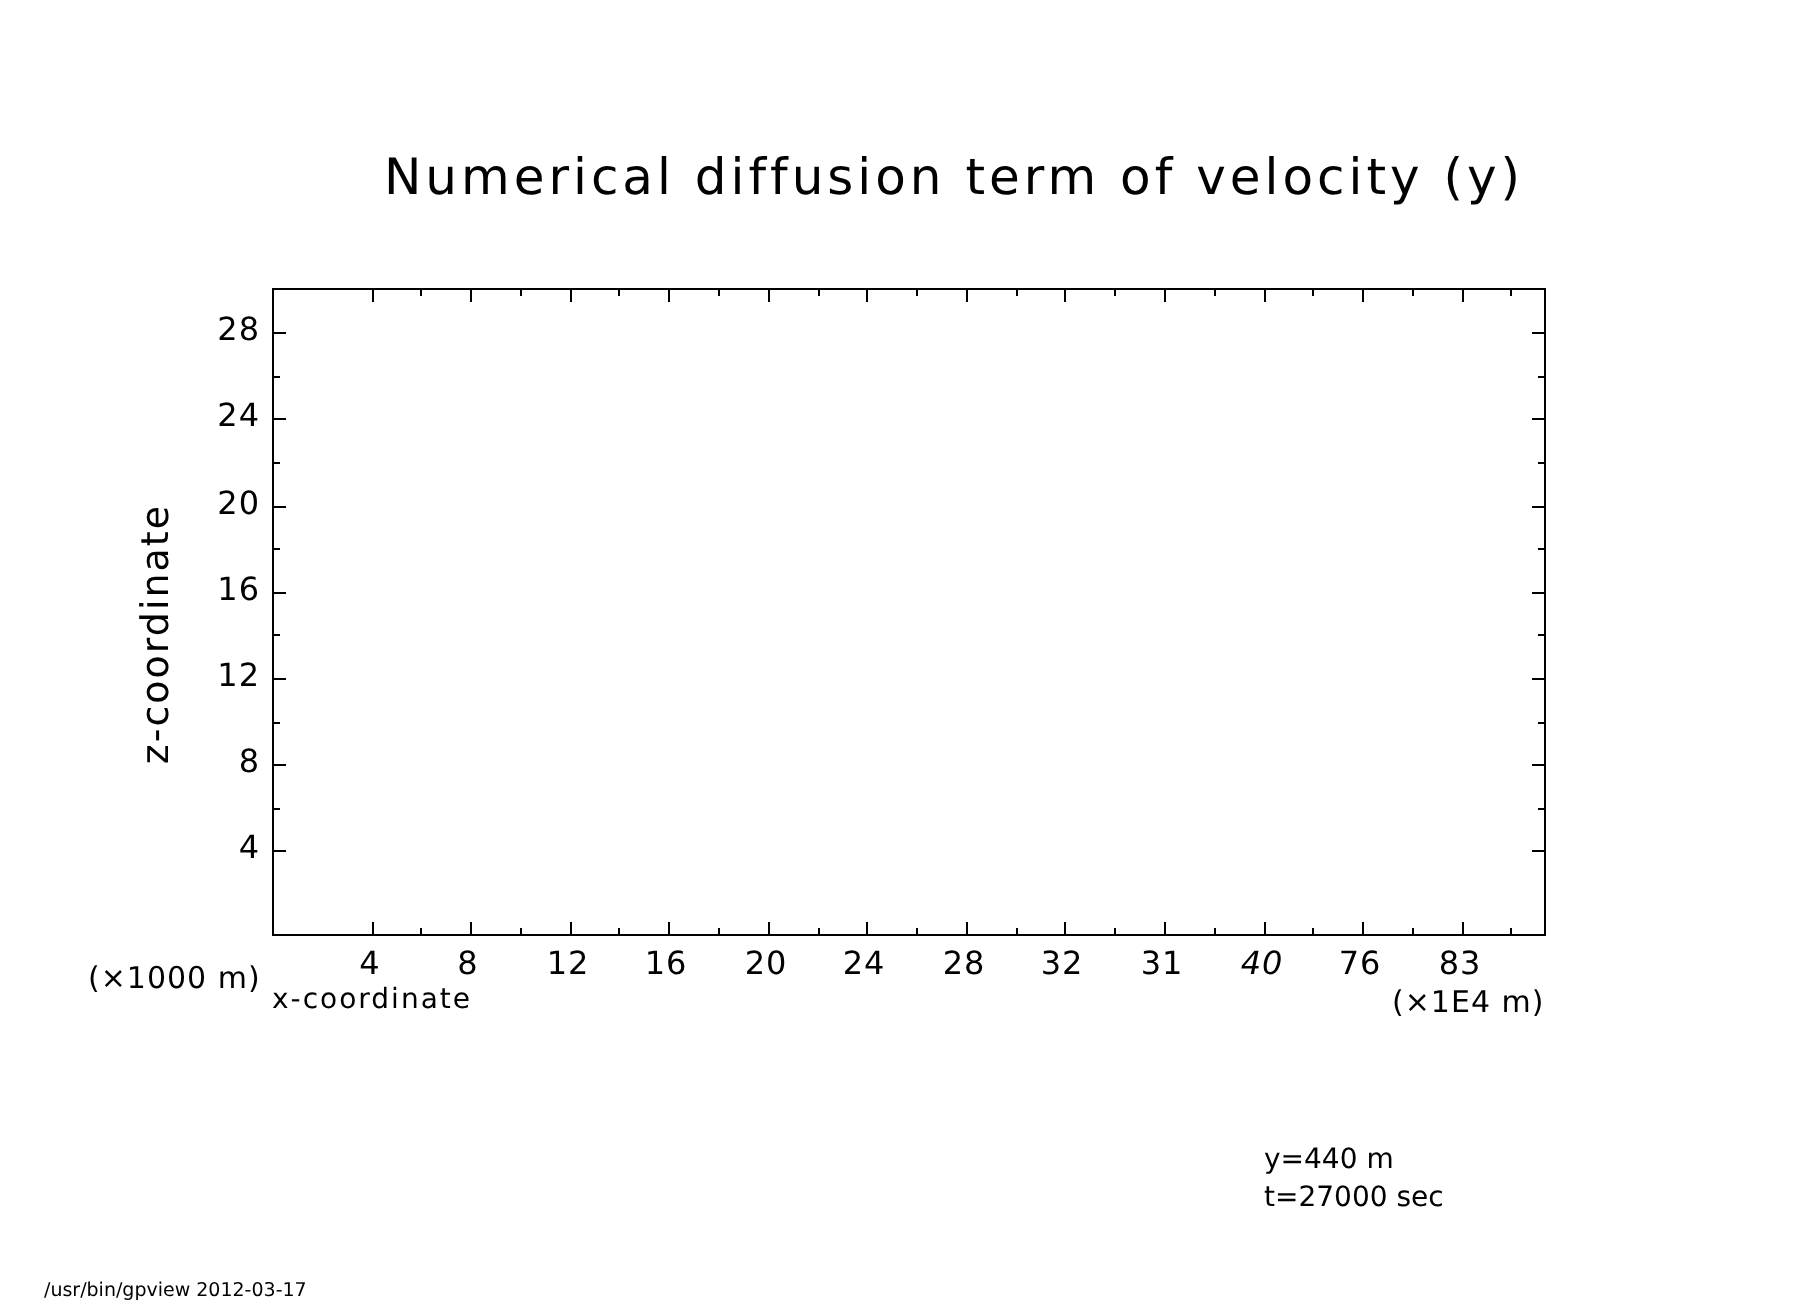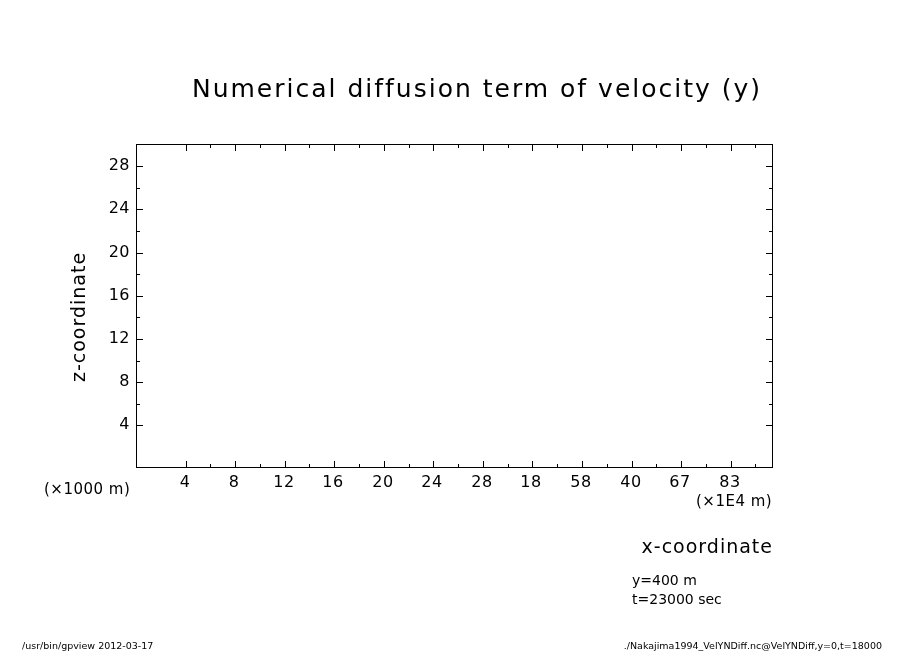--- a/index.html
+++ b/index.html
@@ -109,24 +109,24 @@
     width: 200px;
     text-align: center;
     font-size: 19px;
     transform: rotate(-90deg);
     transform-origin: 50% 50%;
     letter-spacing: 1px;
     white-space: nowrap;
   }
   #x-axis-title {
     left: 136px;
-    top: 535px;
+    top: 492px;
     width: 637px;
-    text-align: right;
-    font-size: 19px;
+    text-align: left;
+    font-size: 14px;
     letter-spacing: 1px;
     white-space: nowrap;
   }
 
   #x-unit-left {
     left: 44px;
     top: 480px;
     font-size: 15px;
     letter-spacing: 0.5px;
     white-space: nowrap;
@@ -261,41 +261,40 @@
     <div class="tick-y-right" style="top:21px;"></div>
   </div>
 
   <div class="xlabel" style="left:185px;">4</div>
   <div class="xlabel" style="left:234px;">8</div>
   <div class="xlabel" style="left:284px;">12</div>
   <div class="xlabel" style="left:333px;">16</div>
   <div class="xlabel" style="left:383px;">20</div>
   <div class="xlabel" style="left:432px;">24</div>
   <div class="xlabel" style="left:482px;">28</div>
-  <div class="xlabel" style="left:531px;">18</div>
-  <div class="xlabel" style="left:581px;">58</div>
-  <div class="xlabel" style="left:631px;">40</div>
-  <div class="xlabel" style="left:680px;">67</div>
+  <div class="xlabel" style="left:531px;">32</div>
+  <div class="xlabel" style="left:581px;">31</div>
+  <div class="xlabel" style="left:631px;font-style:italic;">40</div>
+  <div class="xlabel" style="left:680px;">76</div>
   <div class="xlabel" style="left:730px;">83</div>
 
   <div class="ylabel" style="top:424px;">4</div>
   <div class="ylabel" style="top:381px;">8</div>
   <div class="ylabel" style="top:338px;">12</div>
   <div class="ylabel" style="top:295px;">16</div>
   <div class="ylabel" style="top:252px;">20</div>
   <div class="ylabel" style="top:208px;">24</div>
   <div class="ylabel" style="top:165px;">28</div>
 
   <div class="abs" id="y-axis-title">z-coordinate</div>
   <div class="abs" id="x-axis-title">x-coordinate</div>
 
   <div class="abs" id="x-unit-left">(×1000  m)</div>
   <div class="abs" id="x-unit-right">(×1E4  m)</div>
 
   <div class="abs" id="meta-block">
-    <div>y=400  m</div>
-    <div>t=23000  sec</div>
+    <div>y=440  m</div>
+    <div>t=27000  sec</div>
   </div>
 
   <div class="abs" id="footer-left">/usr/bin/gpview   2012-03-17</div>
-  <div class="abs" id="footer-right">./Nakajima1994_VelYNDiff.nc@VelYNDiff,y=0,t=18000</div>
 
 </div>
 
 </body></html>

